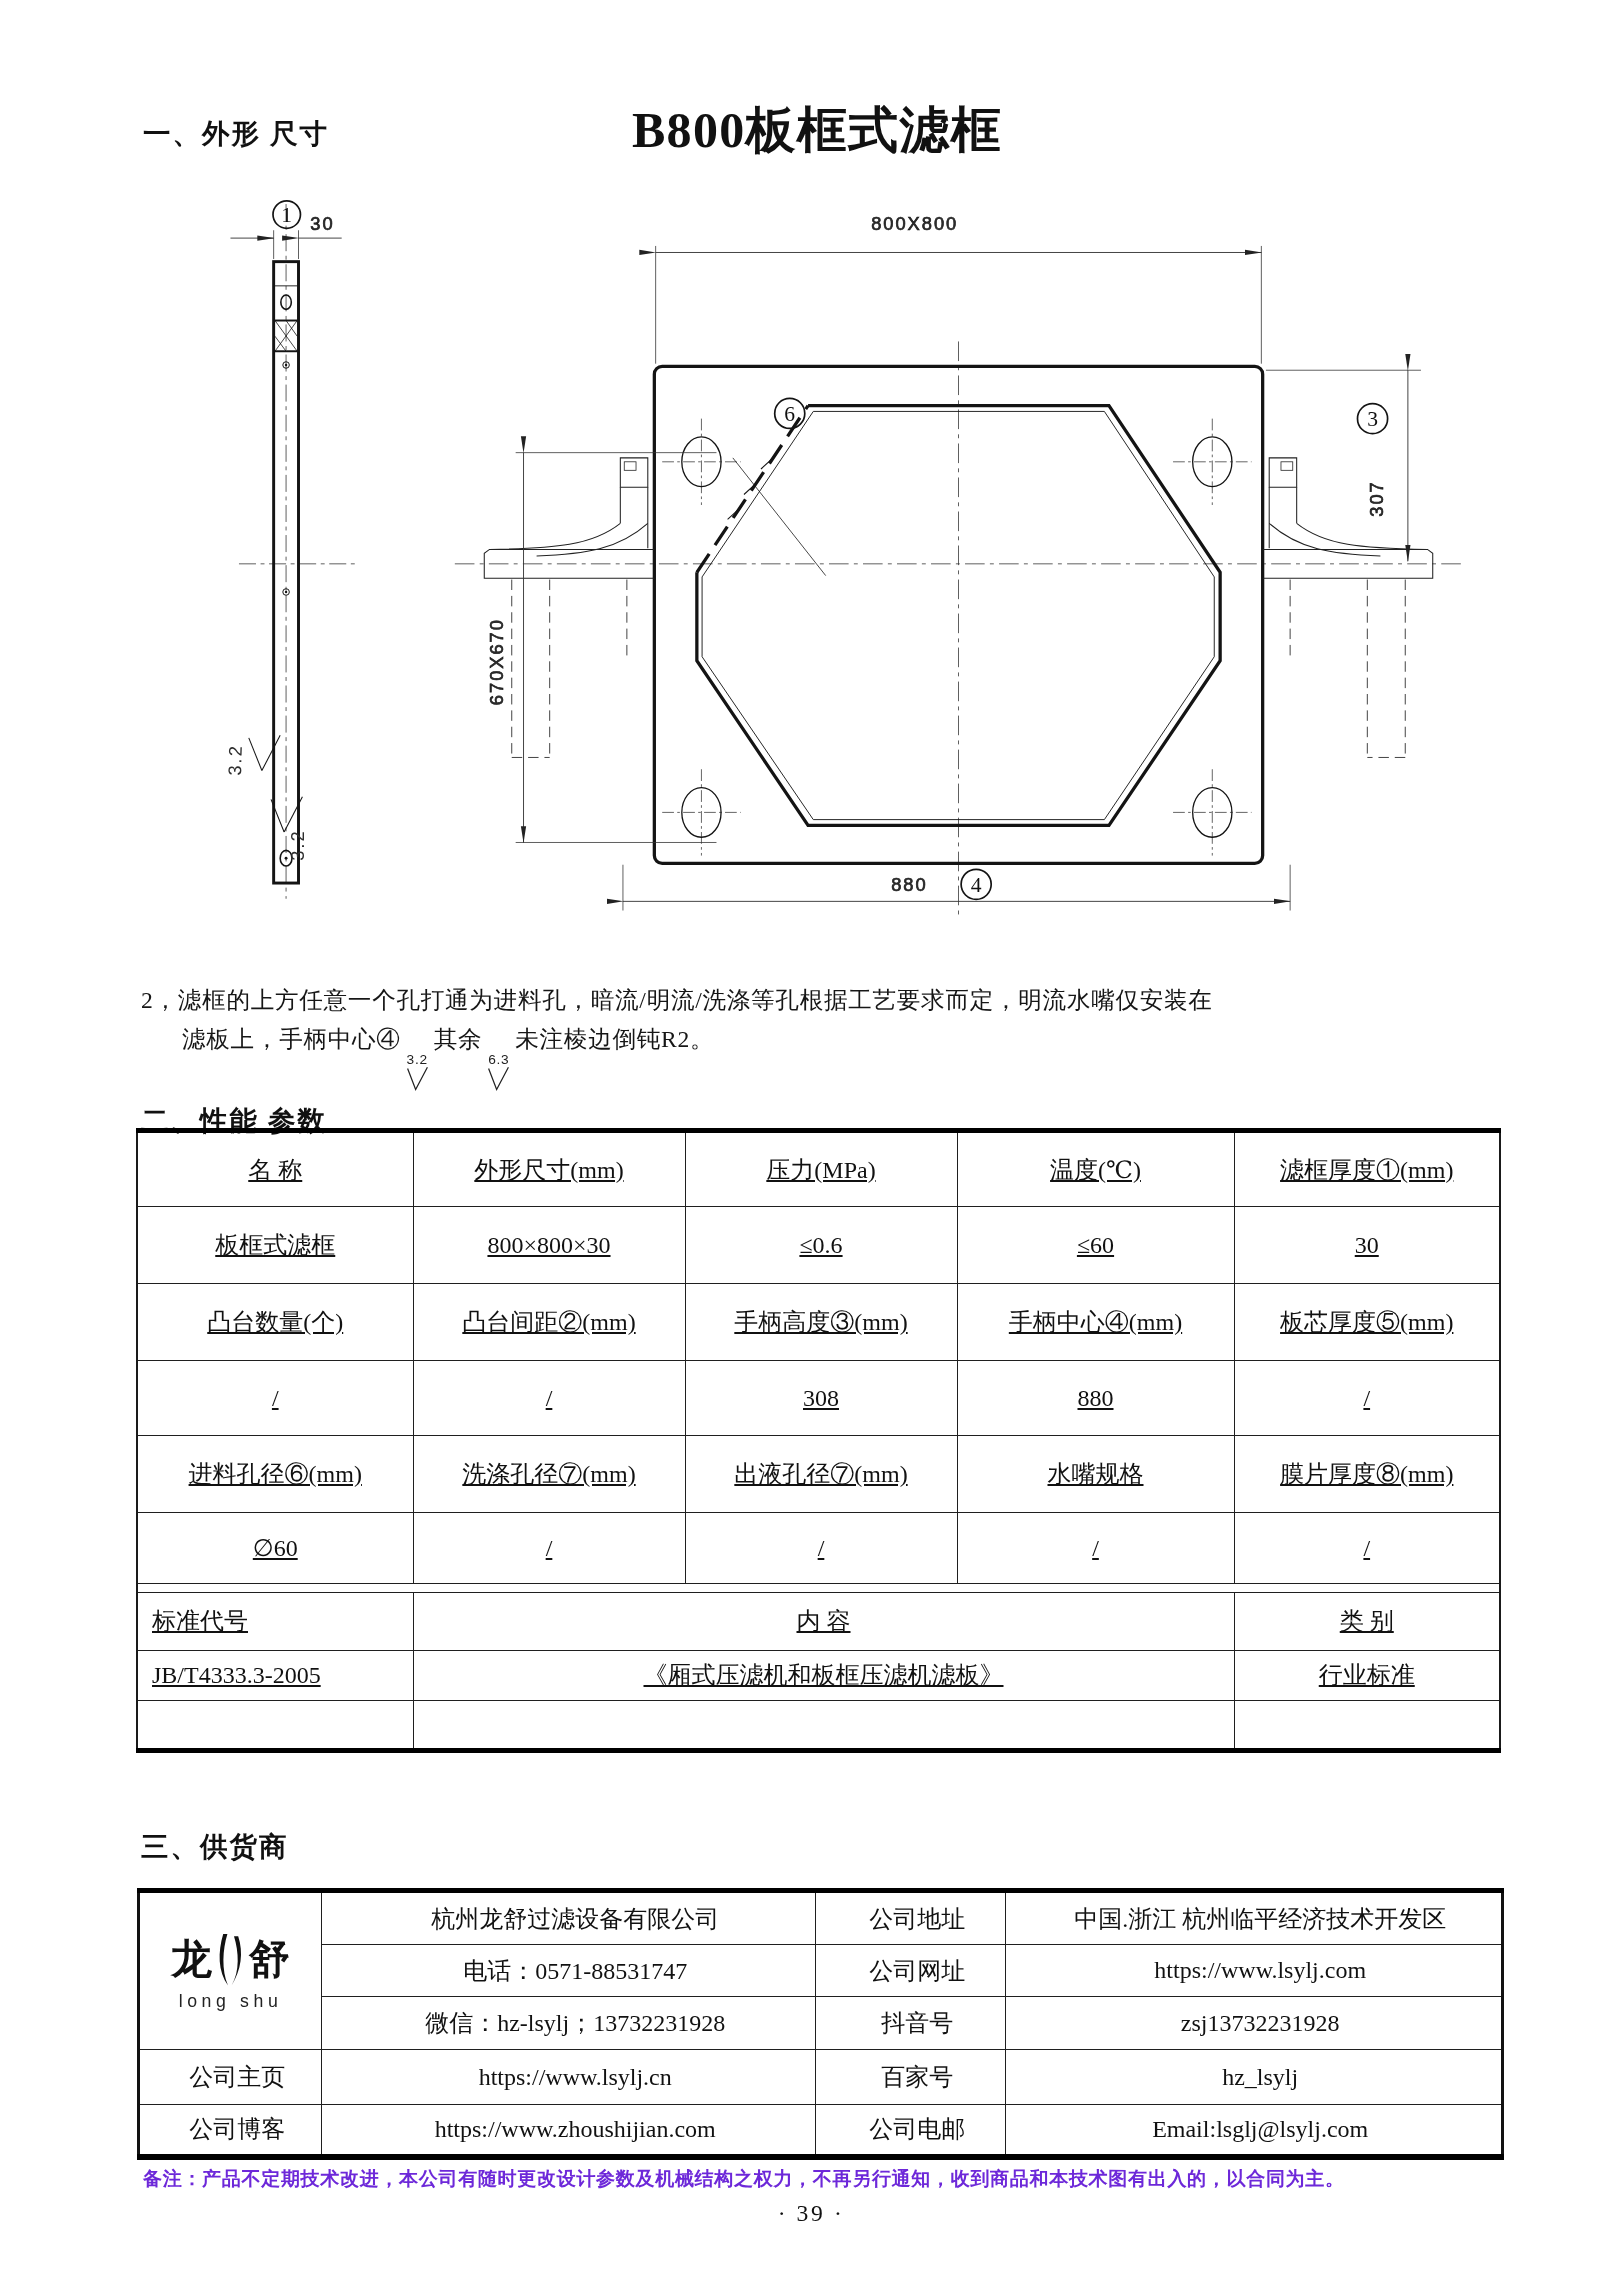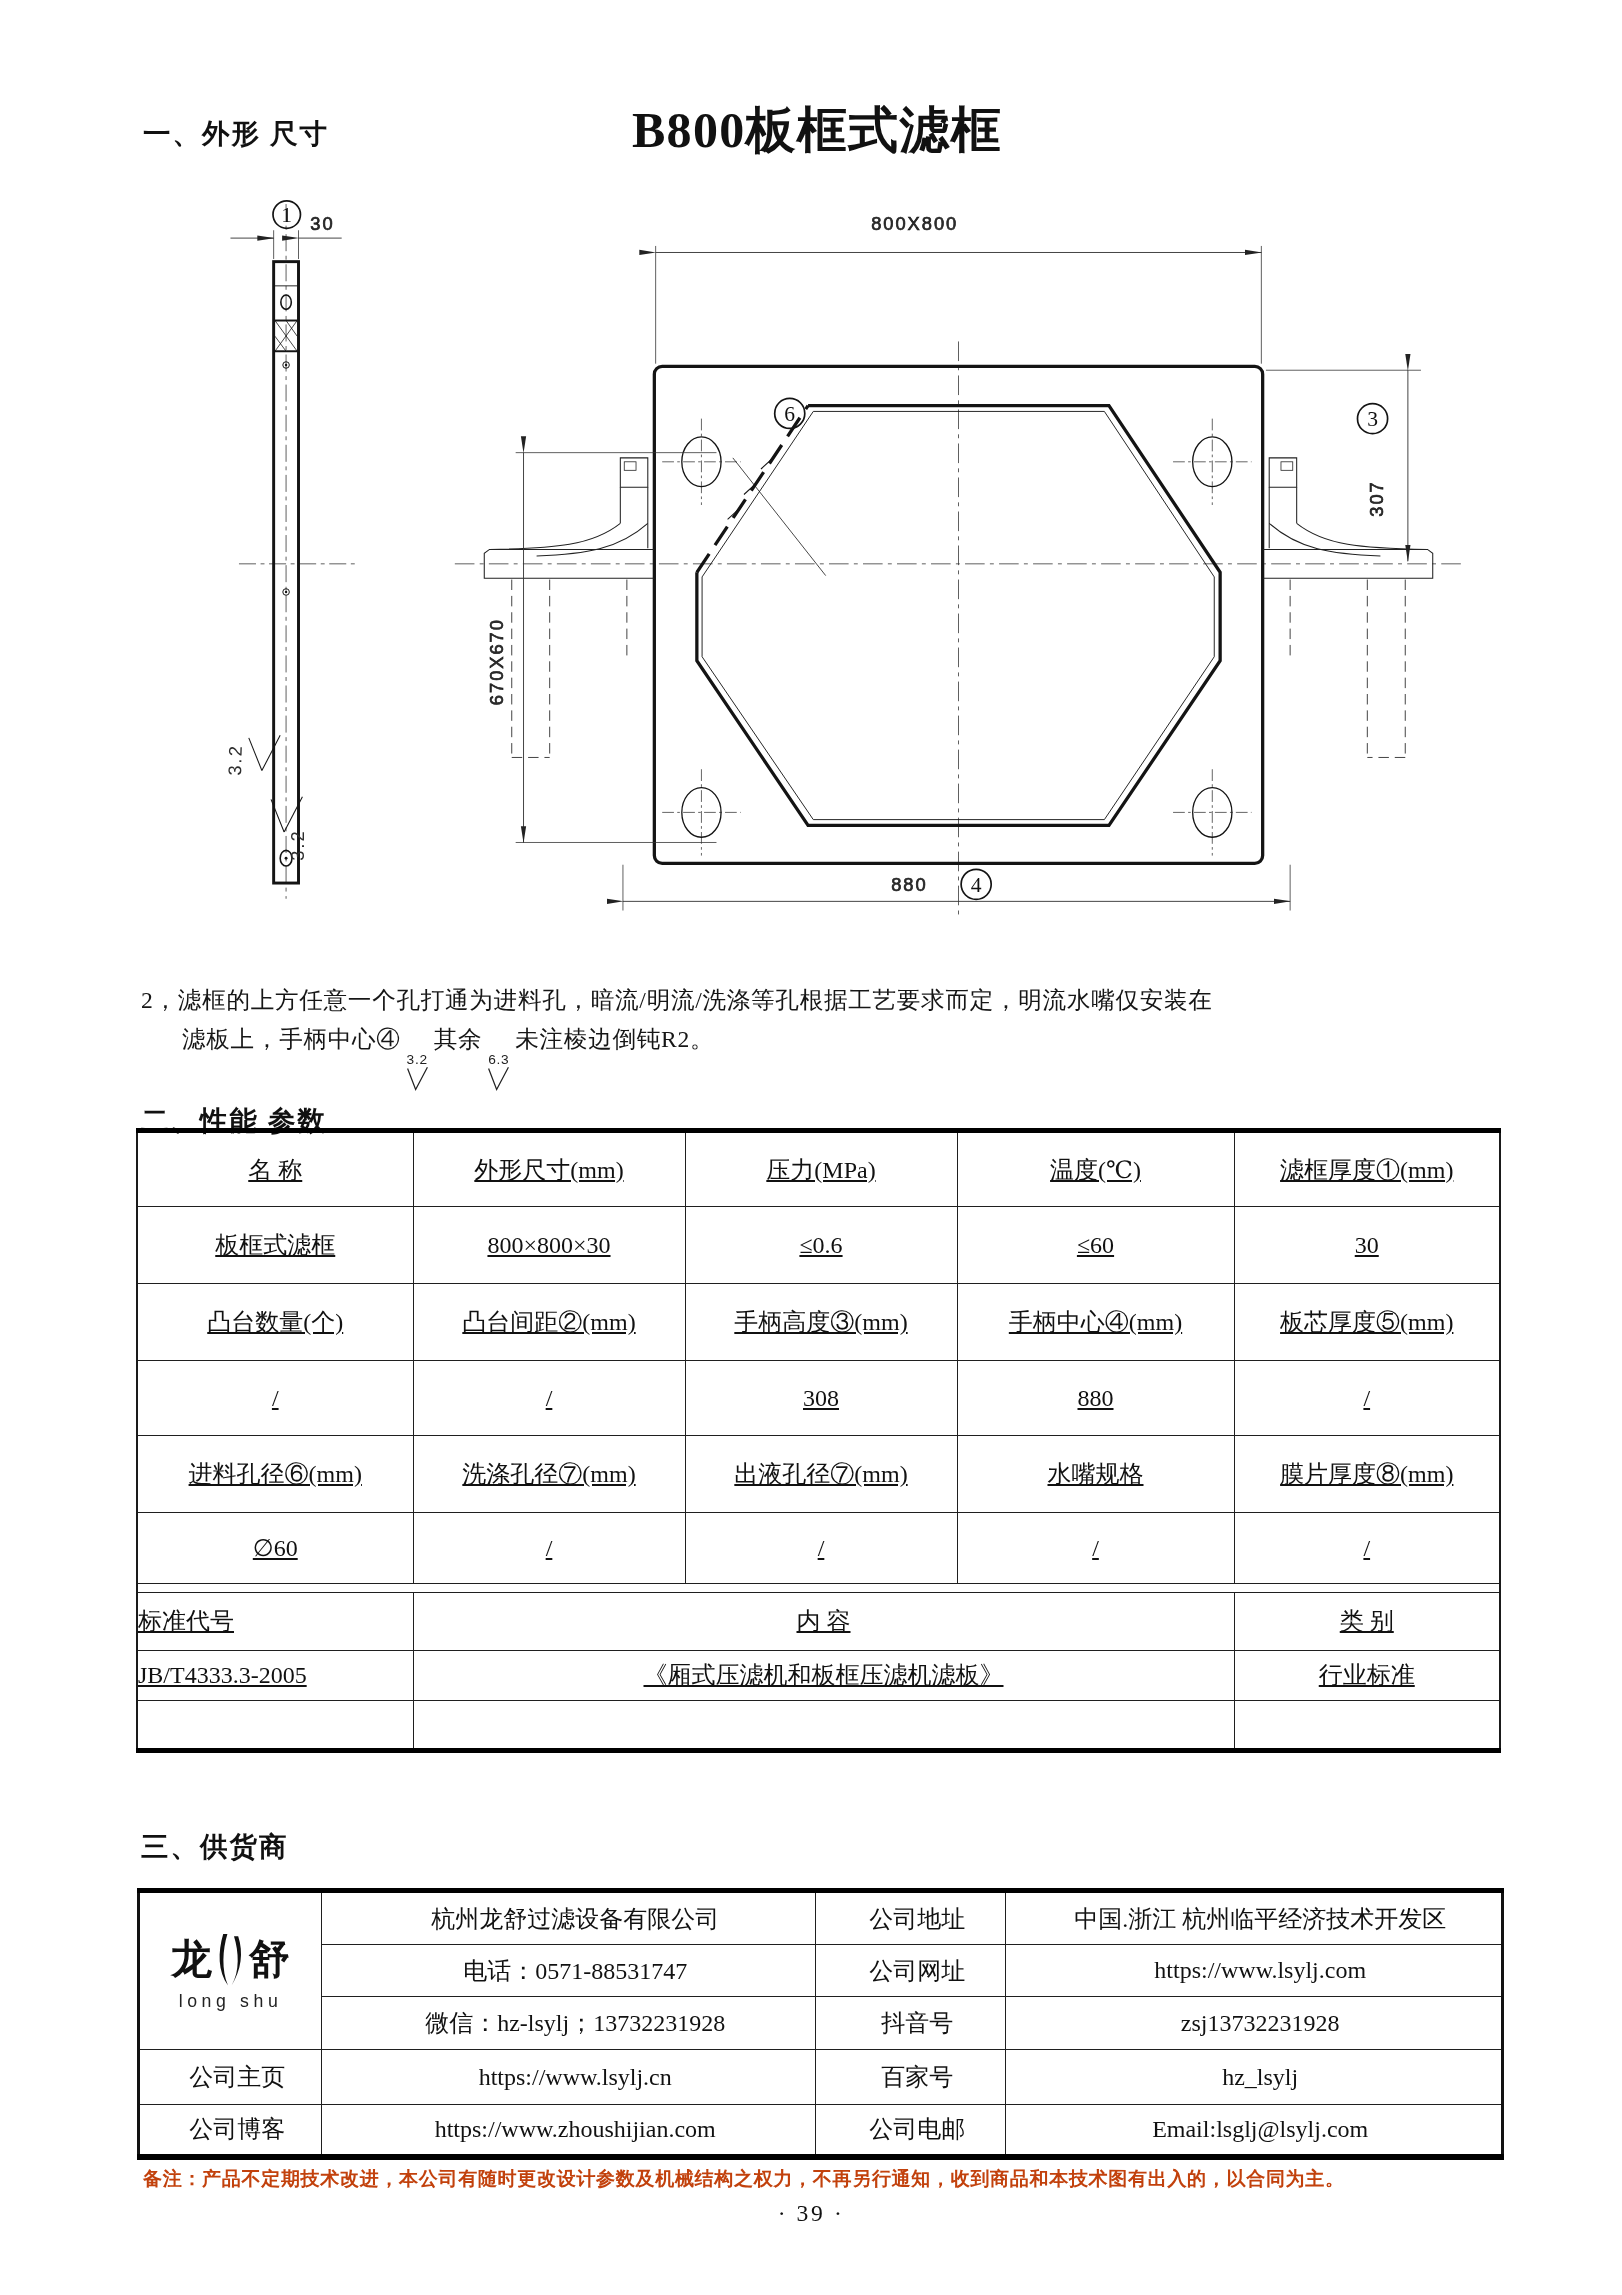--- a/index.html
+++ b/index.html
@@ -28,41 +28,41 @@
     border-collapse:collapse;table-layout:fixed;
     border-top:5.9px solid #000;border-bottom:5.9px solid #000;
     border-left:2px solid #1a1a1a;border-right:2px solid #1a1a1a;
     font-size:24px;
     text-decoration:underline;
   }
   table.perf td{
     border:1.3px solid #1f1f1f;text-align:center;vertical-align:middle;
     overflow:hidden;white-space:nowrap;
   }
-  table.perf td.lft{text-align:left;padding-left:0;margin-left:36px;}
+  table.perf td.lft{text-align:left;padding-left:14px;margin-left:36px;}
   table.perf tr.gaprow td{border-left:0;border-right:0;padding:0;}
   
   table.supp{
     position:absolute;left:137px;top:1888px;width:1364px;
     border-collapse:collapse;table-layout:fixed;
     border-top:5.9px solid #000;border-bottom:6.5px solid #000;
     border-left:3.3px solid #111;border-right:3.3px solid #111;
     font-size:24px;
   }
   table.supp td{
     border:1.3px solid #1f1f1f;text-align:center;vertical-align:middle;
     padding-left:14.4px;overflow:hidden;white-space:nowrap;
   }
   table.supp td.logocell{padding:0;text-align:center;}
   .logo-wrap{display:flex;flex-direction:column;align-items:center;justify-content:center;}
   .logo-row{display:flex;align-items:center;}
   .logo-cn{font-size:41px;font-weight:700;line-height:41px;}
   .logo-py{font-family:"Liberation Sans",sans-serif;font-size:17.7px;letter-spacing:4.6px;margin-top:1.3px;color:#222;}
   .footer-note{
-    font-size:19px;font-weight:700;letter-spacing:0.7px;white-space:nowrap;color:#c2410c;
+    font-size:19px;font-weight:700;letter-spacing:0.7px;white-space:nowrap;color:#6d28d9;
   }
   .pagenum{left:0;right:0;text-align:center;font-size:23.6px;letter-spacing:2.6px;}
   
   .dimtxt{font-family:"Liberation Sans","DejaVu Sans",sans-serif;fill:#2e2e2e;font-size:28px;letter-spacing:3px;}
   .balloontxt{font-family:"Liberation Serif",serif;fill:#111;font-size:33px;}
 </style>
 </head>
 <body>
 
 <div class="page">

